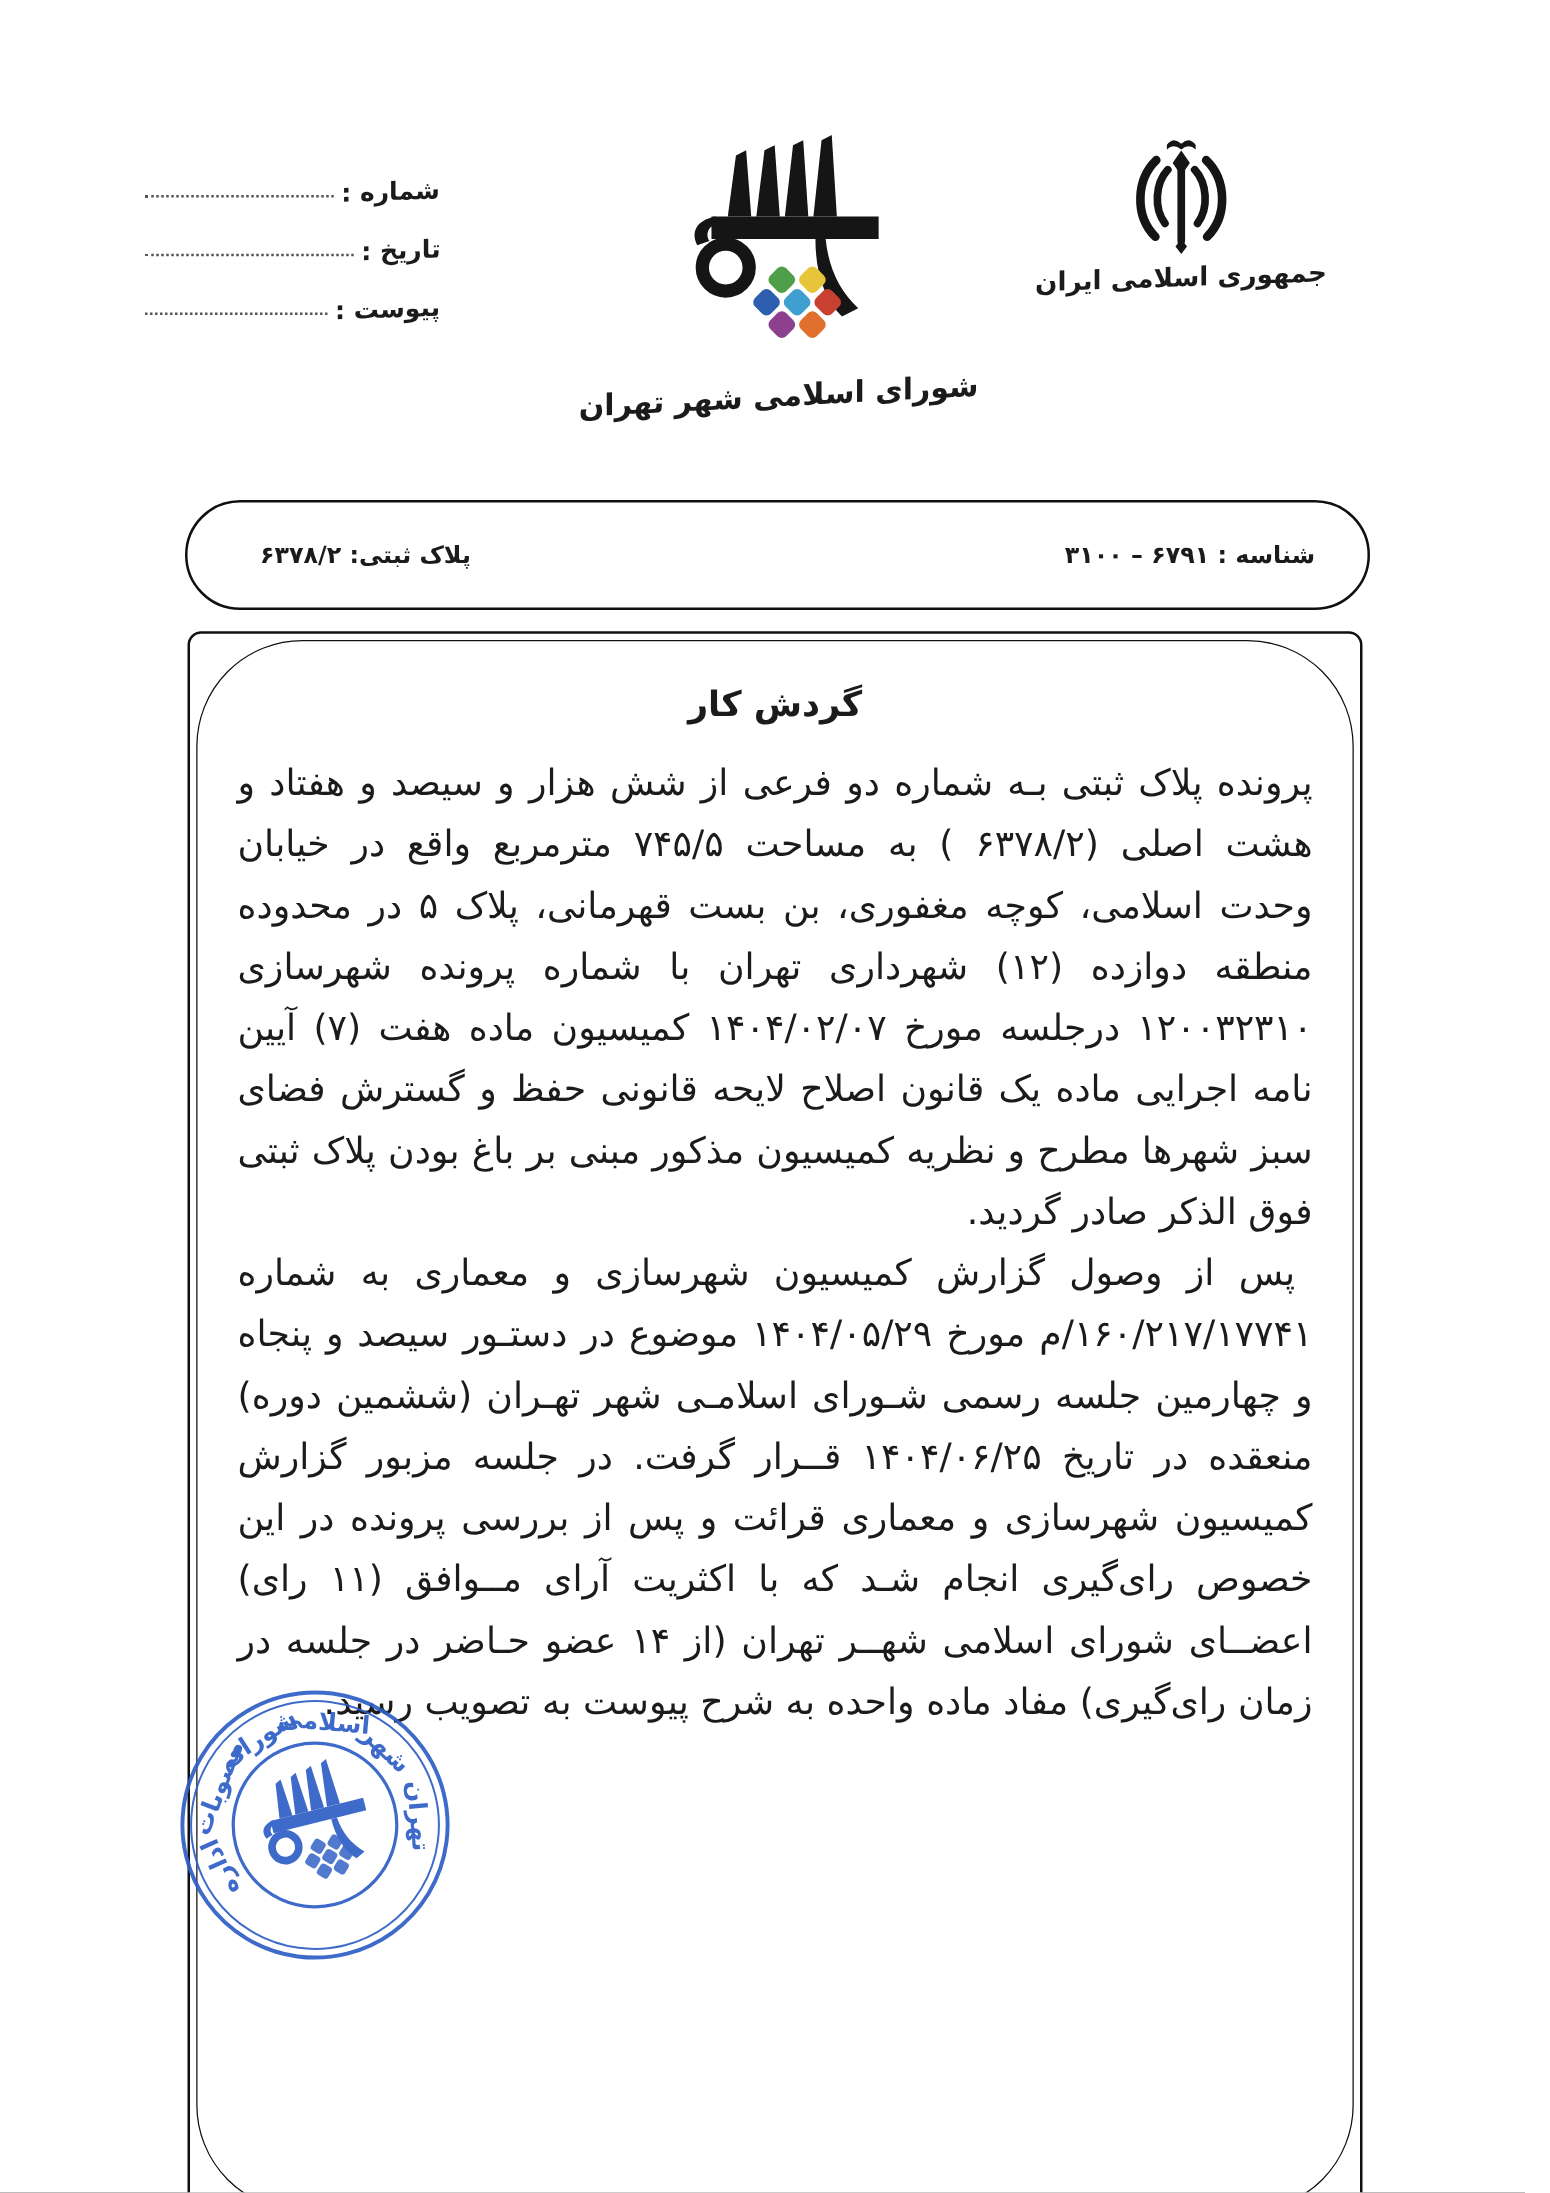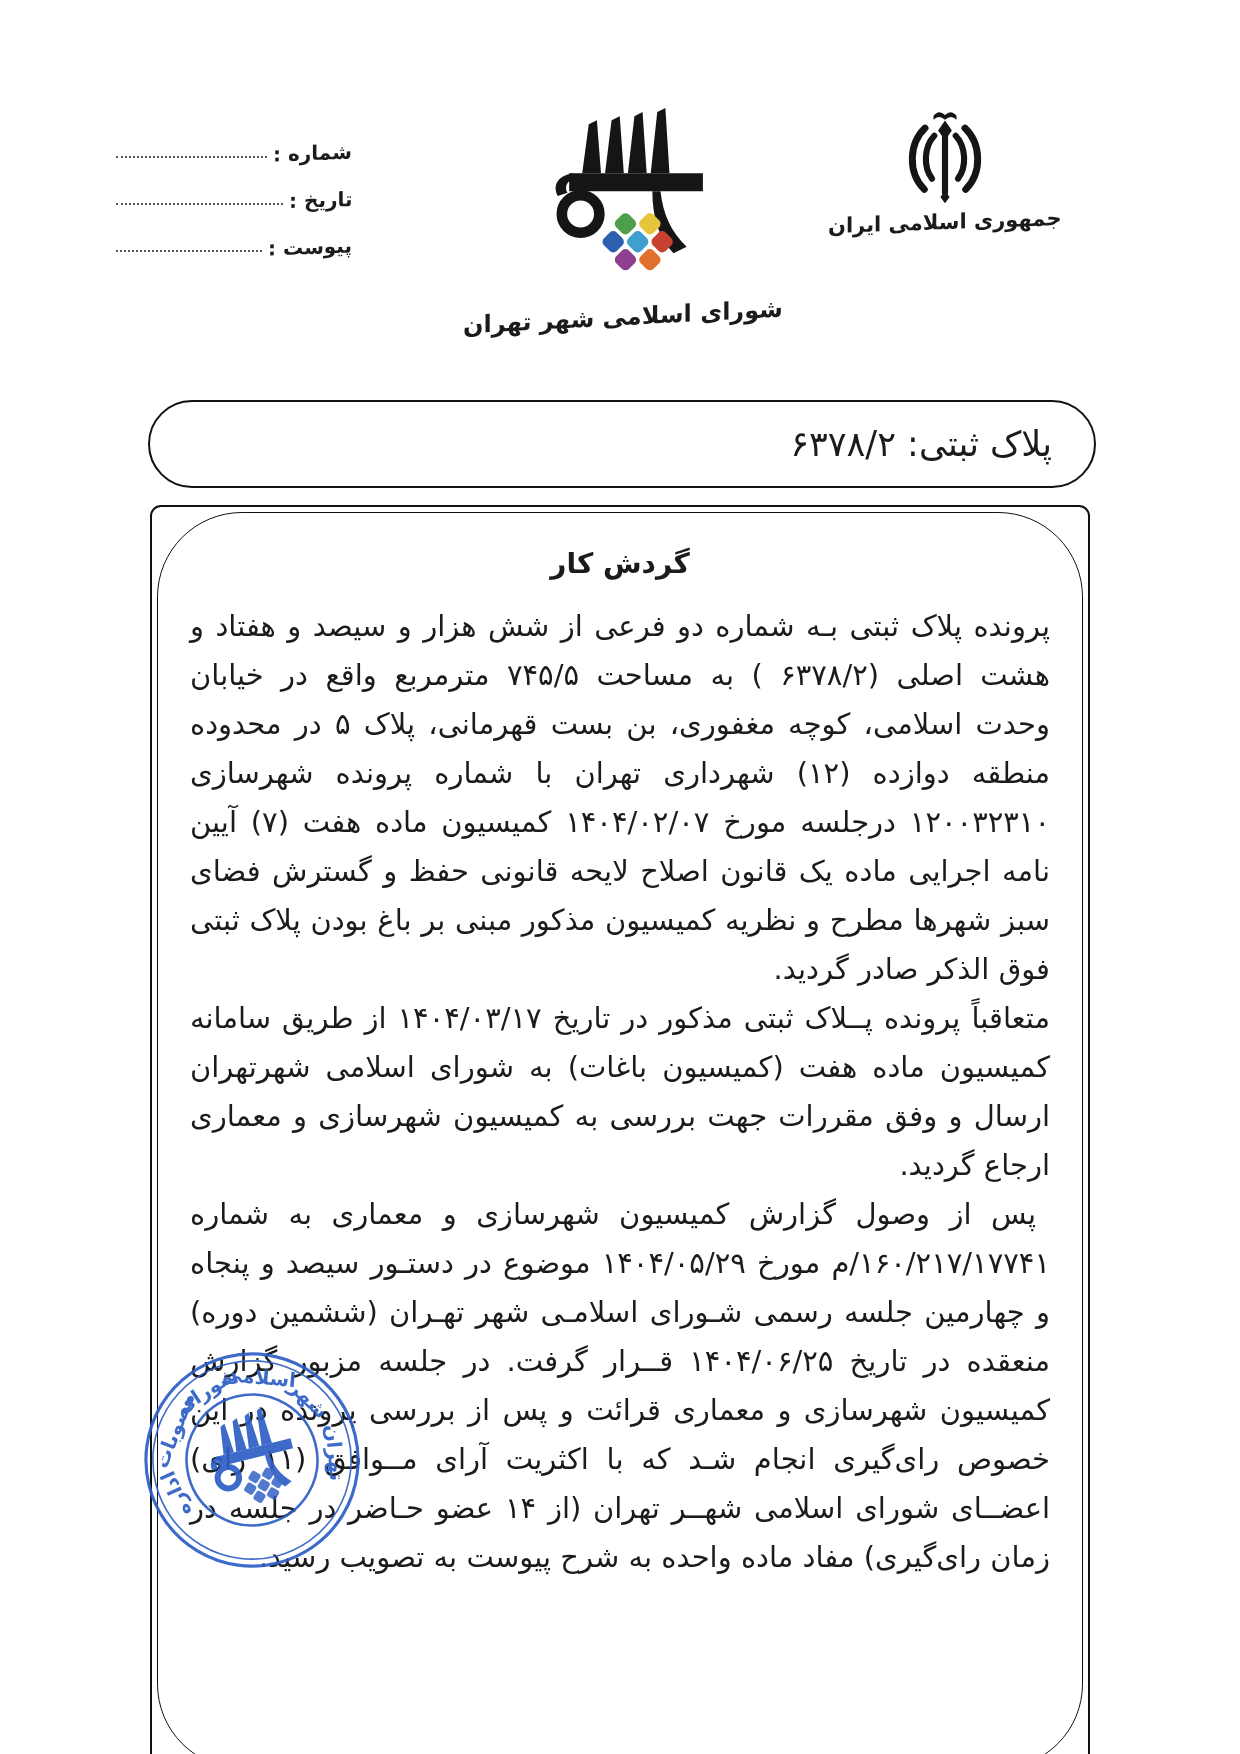--- a/index.html
+++ b/index.html
@@ -47,21 +47,21 @@
 
   
   .id-band{
     position:absolute;left:148px;top:400px;width:948px;height:88px;
     border:2.5px solid #101010;border-radius:46px;
     box-sizing:border-box;
     display:flex;align-items:center;justify-content:space-between;
     direction:rtl;
     padding:0 42px 0 58px;
   }
-  .id-band span{font-size:35px;font-weight:normal;white-space:nowrap;}
+  .id-band span{font-size:19px;font-weight:bold;white-space:nowrap;}
 
   
   .main-box-outer{
     position:absolute;left:150px;top:505px;width:940px;height:1271px;
     border:2.5px solid #101010;border-radius:11px;
     box-sizing:border-box;padding:5px;
     background:#fff;
   }
   .main-box-inner{
     width:100%;height:100%;
@@ -176,29 +176,29 @@
 
           <path d="M60,108 L66,116 L60,124 L54,116 Z"></path>
         </g>
       </svg>
       <div class="emblem-caption">جمهوری اسلامی ایران</div>
     </div>
 
   </header>
 
   <div class="id-band">
+    <span>شناسه : ۶۷۹۱ – ۳۱۰۰</span>
     <span>پلاک ثبتی: ۶۳۷۸/۲</span>
   </div>
 
   <section class="main-box-outer">
     <div class="main-box-inner">
       <h1 class="doc-title">گردش کار</h1>
       <div class="doc-body">
         <p>پرونده پلاک ثبتی بـه شماره دو فرعی از شش هزار و سیصد و هفتاد و هشت اصلی (۶۳۷۸/۲ ) به مساحت ۷۴۵/۵ مترمربع واقع در خیابان وحدت اسلامی، کوچه مغفوری، بن بست قهرمانی، پلاک ۵ در محدوده منطقه دوازده (۱۲) شهرداری تهران با شماره پرونده شهرسازی ۱۲۰۰۳۲۳۱۰ درجلسه مورخ ۱۴۰۴/۰۲/۰۷ کمیسیون ماده هفت (۷) آیین نامه اجرایی ماده یک قانون اصلاح لایحه قانونی حفظ و گسترش فضای سبز شهرها مطرح و نظریه کمیسیون مذکور مبنی بر باغ بودن پلاک ثبتی فوق الذکر صادر گردید.</p>
-        <p>متعاقباً پرونده پــلاک ثبتی مذکور در تاریخ ۱۴۰۴/۰۳/۱۷ از طریق سامانه کمیسیون ماده هفت (کمیسیون باغات) به شورای اسلامی شهرتهران ارسال و وفق مقررات جهت بررسی به کمیسیون شهرسازی و معماری ارجاع گردید.</p>
         <p class="indent">پس از وصول گزارش کمیسیون شهرسازی و معماری به شماره ۱۶۰/۲۱۷/۱۷۷۴۱/م مورخ ۱۴۰۴/۰۵/۲۹ موضوع در دستـور سیصد و پنجاه و چهارمین جلسه رسمی شـورای اسلامـی شهر تهـران (ششمین دوره) منعقده در تاریخ ۱۴۰۴/۰۶/۲۵ قــرار گرفت. در جلسه مزبور گزارش کمیسیون شهرسازی و معماری قرائت و پس از بررسی پرونده در این خصوص رای‌گیری انجام شـد که با اکثریت آرای مــوافق (۱۱ رای) اعضــای شورای اسلامی شهــر تهران (از ۱۴ عضو حـاضر در جلسه در زمان رای‌گیری) مفاد ماده واحده به شرح پیوست به تصویب رسید.</p>
       </div>
     </div>
   </section>
 
   <div class="stamp">
     <svg viewBox="0 0 230 230" color="#2e5fc5">
       <circle cx="115" cy="115" r="107" fill="none" stroke="currentColor" stroke-width="3.2"></circle>
       <circle cx="115" cy="115" r="100" fill="none" stroke="currentColor" stroke-width="1.6"></circle>
       <circle cx="115" cy="115" r="66" fill="none" stroke="currentColor" stroke-width="2.6"></circle>

